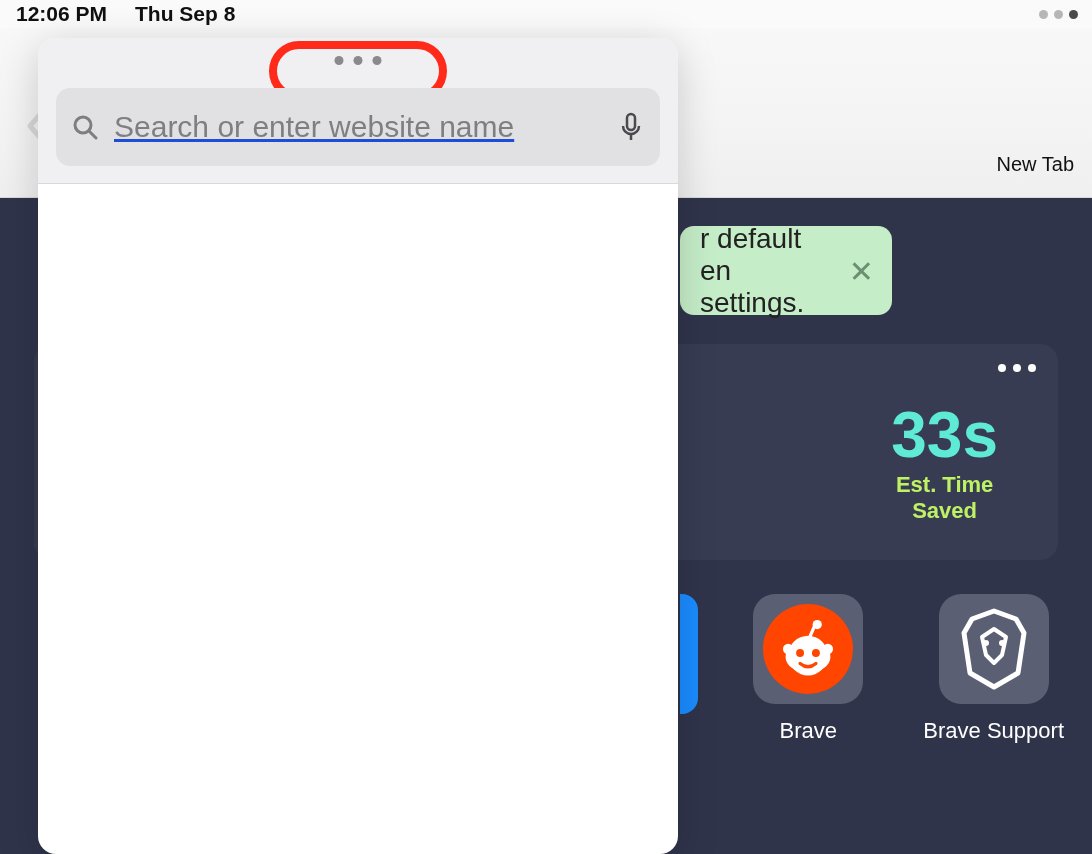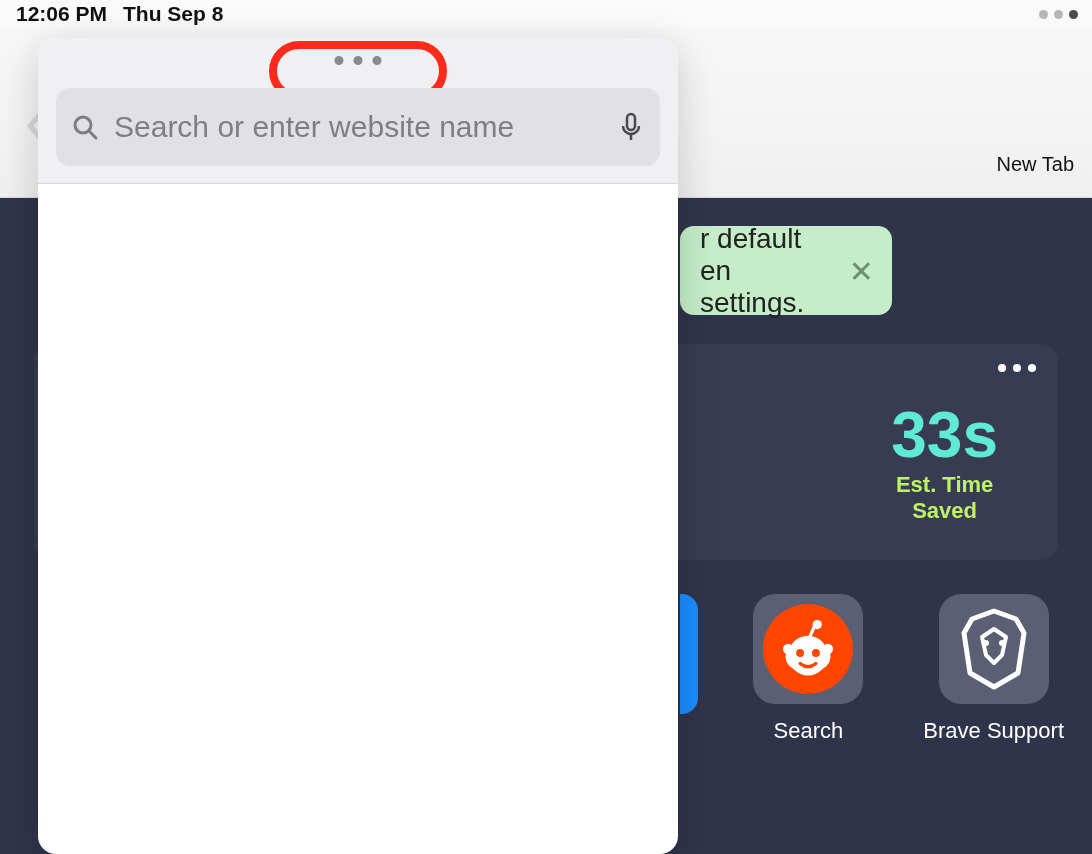--- a/index.html
+++ b/index.html
@@ -16,21 +16,21 @@
     top: 0; left: 0; right: 0;
     height: 28px;
     display: flex;
     align-items: center;
     justify-content: space-between;
     padding: 0 14px 0 16px;
     font-size: 21px;
     font-weight: 600;
     color: #111;
   }
-  .status-left { display: flex; gap: 16px; }
+  .status-left { display: flex; gap: 28px; }
   .status-right { display: flex; gap: 6px; }
   .sys-dot {
     width: 9px; height: 9px; border-radius: 50%;
     background: #b6b6b6;
   }
   .sys-dot.dark { background: #4a4a4a; }
 
   .toolbar-area {
     position: absolute;
     top: 28px; left: 0; right: 0;
@@ -197,20 +197,21 @@
     gap: 14px;
   }
   .pop-search input {
     flex: 1;
     border: none;
     background: transparent;
     font-size: 30px;
     color: #1d4ed8;
     outline: none;
     min-width: 0;
+    text-decoration: underline;
   }
   .pop-search input::placeholder { color: #7e7e83; }
   .search-icon, .mic-icon {
     width: 30px; height: 30px; flex-shrink: 0;
     display:flex;align-items:center;justify-content:center;
   }
 
   .edit-pill {
     position: absolute;
     top: 230px; left: 50%; transform: translateX(-50%);
@@ -279,21 +280,21 @@
           <circle cx="38" cy="56" r="6" fill="#ff4500"></circle>
           <circle cx="62" cy="56" r="6" fill="#ff4500"></circle>
           <path d="M38 72 Q50 82 62 72" stroke="#ff4500" stroke-width="5" fill="none" stroke-linecap="round"></path>
           <line x1="50" y1="38" x2="60" y2="15" stroke="#fff" stroke-width="5" stroke-linecap="round"></line>
           <circle cx="64" cy="13" r="7" fill="#fff"></circle>
           <circle cx="20" cy="50" r="8" fill="#fff"></circle>
           <circle cx="80" cy="50" r="8" fill="#fff"></circle>
         </svg>
       </div>
     </div>
-    <div class="fav-label">Search</div>
+    <div class="fav-label">Brave</div>
   </div>
   <div class="fav">
     <div class="fav-tile fav-brave">
       <svg width="72" height="84" viewBox="0 0 72 84">
         <path d="M36 4 L58 12 L66 26 L60 66 L36 80 L12 66 L6 26 L14 12 Z" fill="none" stroke="#fff" stroke-width="5" stroke-linejoin="round"></path>
         <path d="M24 30 L36 22 L48 30 L44 48 L36 56 L28 48 Z" fill="none" stroke="#fff" stroke-width="4" stroke-linejoin="round"></path>
         <circle cx="28" cy="36" r="3" fill="#fff"></circle>
         <circle cx="44" cy="36" r="3" fill="#fff"></circle>
       </svg>
     </div>

